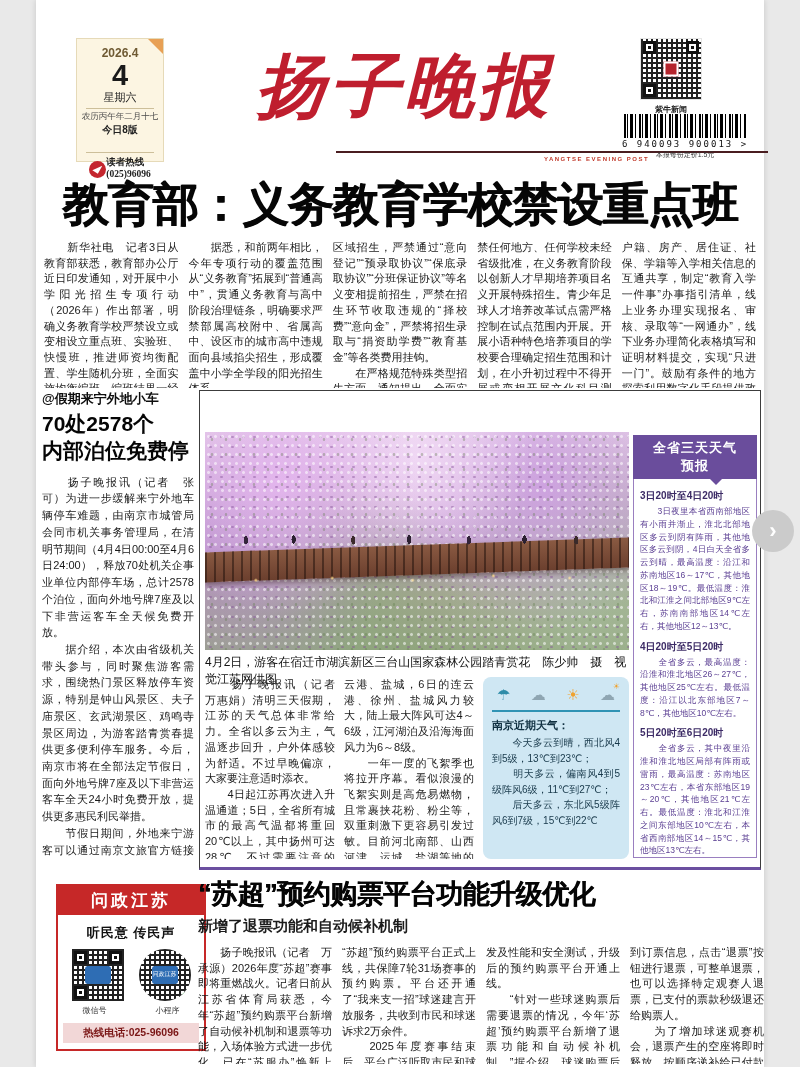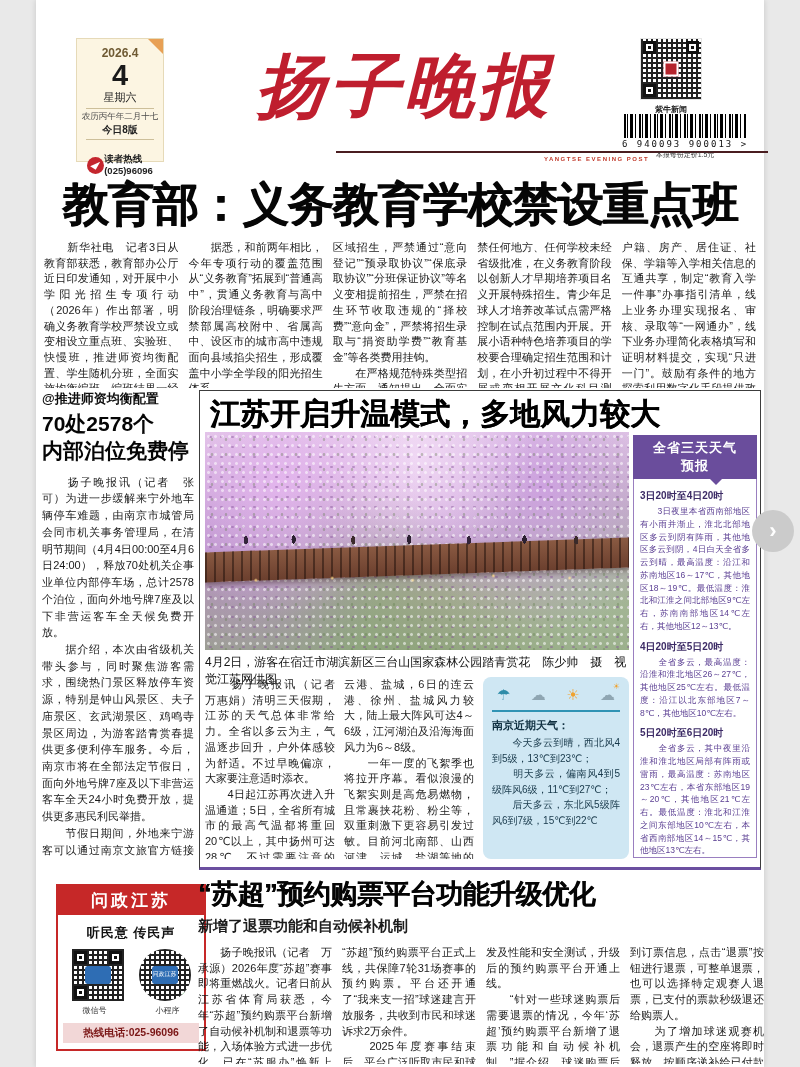--- a/index.html
+++ b/index.html
@@ -8,22 +8,22 @@
   .page { position:absolute; left:36px; top:0; width:728px; height:1067px; background:#ffffff; box-shadow:0 0 6px rgba(0,0,0,.15); }
 
   
   .datebox { position:absolute; left:40px; top:38px; width:88px; height:124px; background:#fcf5e2; border:1px solid #e6dab8; text-align:center; }
   .datebox .corner { position:absolute; top:0; right:0; width:0; height:0; border-top:15px solid #e8a055; border-left:15px solid transparent; }
   .db-ym { margin-top:7px; font-size:12px; font-weight:bold; color:#6f5a33; }
   .db-day { font-size:29px; font-weight:900; color:#1a1a1a; line-height:1.05; }
   .db-wk { font-size:11px; color:#222; margin-bottom:3px; }
   .db-hr { border:none; border-top:1px solid #cdbf9a; margin:2px 9px; }
   .db-lunar { font-size:8.5px; color:#4a4a4a; margin-top:2px; }
-  .db-edition { font-size:10px; font-weight:bold; color:#222; margin-bottom:2px; }
-  .db-hot { display:flex; align-items:center; justify-content:center; margin-top:13px; }
+  .db-edition { font-size:10px; font-weight:bold; color:#222; margin-bottom:15px; }
+  .db-hot { display:flex; align-items:center; justify-content:center; margin-top:4px;font-family:Liberation Serif, serif; }
   .hot-logo { width:17px; height:17px; border-radius:50%; background:#c4262e; position:relative; flex:none; }
   .hot-logo::after { content:""; position:absolute; left:3px; top:5px; width:10px; height:8px; background:#fff; clip-path:polygon(0 55%,100% 0,55% 100%); }
   .hot-text { font-size:9.5px; color:#222; text-align:left; line-height:1.25; font-weight:bold; }
 
   .masthead { position:absolute; left:150px; top:26px; width:436px; height:122px; display:flex; align-items:center; justify-content:center;
     font-family:"DejaVu Serif","Liberation Serif",serif; font-weight:bold; font-style:italic; font-size:70px; color:#bf1e2e; letter-spacing:4px; }
   .mast-line { position:absolute; left:300px; top:151px; width:432px; height:2px; background:#4a1d20; }
   .mast-eng { position:absolute; left:508px; top:156px; font-size:6px; color:#c0392b; letter-spacing:1.5px; font-weight:bold; }
 
   .qr { background:#fff; position:relative;
@@ -167,30 +167,29 @@
     <div class="ncol">　　据悉，和前两年相比，今年专项行动的覆盖范围从“义务教育”拓展到“普通高中”，贯通义务教育与高中阶段治理链条，明确要求严禁部属高校附中、省属高中、设区市的城市高中违规面向县域掐尖招生，形成覆盖中小学全学段的阳光招生体系。
 　　根据通知要求，中小学严禁违规提前招生、超计划招生、跨</div>
     <div class="ncol">区域招生，严禁通过“意向登记”“预录取协议”“保底录取协议”“分班保证协议”等名义变相提前招生，严禁在招生环节收取违规的“择校费”“意向金”，严禁将招生录取与“捐资助学费”“教育基金”等各类费用挂钩。
 　　在严格规范特殊类型招生方面，通知提出，全面实行特定类型招生省级审核备案制度，严</div>
     <div class="ncol">禁任何地方、任何学校未经省级批准，在义务教育阶段以创新人才早期培养项目名义开展特殊招生。青少年足球人才培养改革试点需严格控制在试点范围内开展。开展小语种特色培养项目的学校要合理确定招生范围和计划，在小升初过程中不得开展或变相开展文化科目测试。
 　　此外，通知还要求加快推进</div>
     <div class="ncol">户籍、房产、居住证、社保、学籍等入学相关信息的互通共享，制定“教育入学一件事”办事指引清单，线上业务办理实现报名、审核、录取等“一网通办”，线下业务办理简化表格填写和证明材料提交，实现“只进一门”。鼓励有条件的地方探索利用数字化手段提供政策解答、报名指引等智能咨询服务。</div>
   </div>
 
   <div class="parking">
-    <div class="pk-kicker">@推进师资均衡配置</div>
+    <div class="pk-kicker">@假期来宁外地小车</div>
     <div class="pk-headline">70处2578个
 内部泊位免费停</div>
     <div class="pk-body">　　扬子晚报讯（记者　张可）为进一步缓解来宁外地车辆停车难题，由南京市城管局会同市机关事务管理局，在清明节期间（4月4日00:00至4月6日24:00），释放70处机关企事业单位内部停车场，总计2578个泊位，面向外地号牌7座及以下非营运客车全天候免费开放。
 　　据介绍，本次由省级机关带头参与，同时聚焦游客需求，围绕热门景区释放停车资源，特别是钟山风景区、夫子庙景区、玄武湖景区、鸡鸣寺景区周边，为游客踏青赏春提供更多便利停车服务。今后，南京市将在全部法定节假日，面向外地号牌7座及以下非营运客车全天24小时免费开放，提供更多惠民利民举措。
 　　节假日期间，外地来宁游客可以通过南京文旅官方链接进入“乐游南京”，点击“预约/停车服务”查询附近停车场，也可以通过微信搜索“宁停车”小程序，点击“假日免费停”查询车场信息，前往停放。提醒，为提升免费泊位使用效率，本次开放暂不开通预约，采取先到先得方式享受停放服务。</div>
   </div>
 
   <div class="feature">
-    <div class="ft-headline">江苏开启升温模式，多地风力较大</div>
 
     <div class="photo">
       <div class="ph-speckle"></div>
       <div class="ph-bridge"></div>
       <div class="ph-figures"></div>
       <div class="ph-lights"></div>
     </div>
     <div class="ph-caption">4月2日，游客在宿迁市湖滨新区三台山国家森林公园踏青赏花　陈少帅　摄　视觉江苏网供图</div>
 
     <div class="ft-cols">

